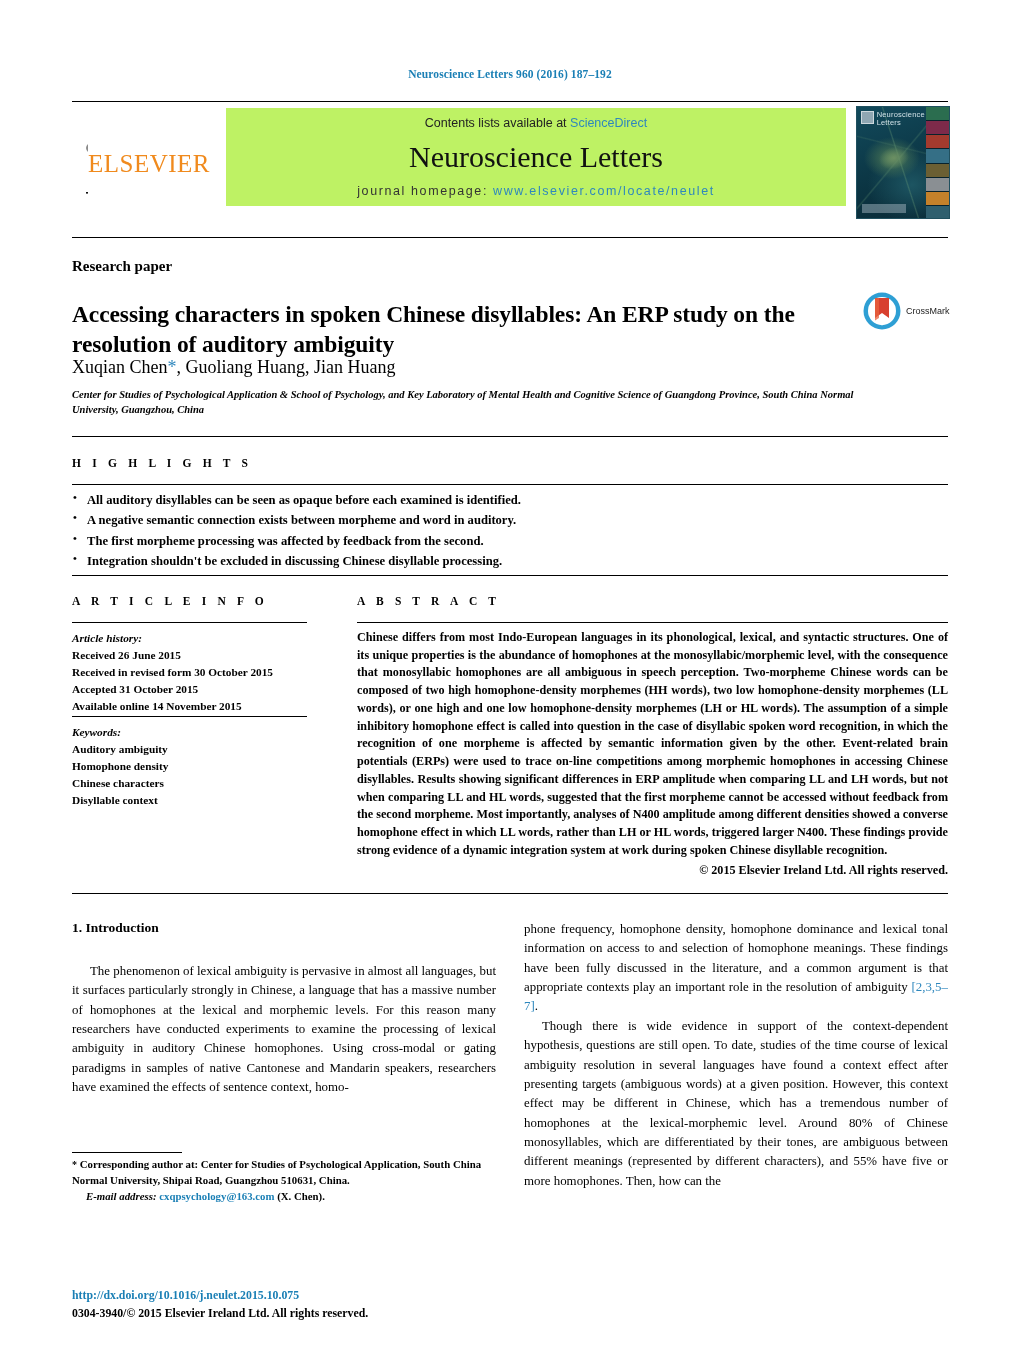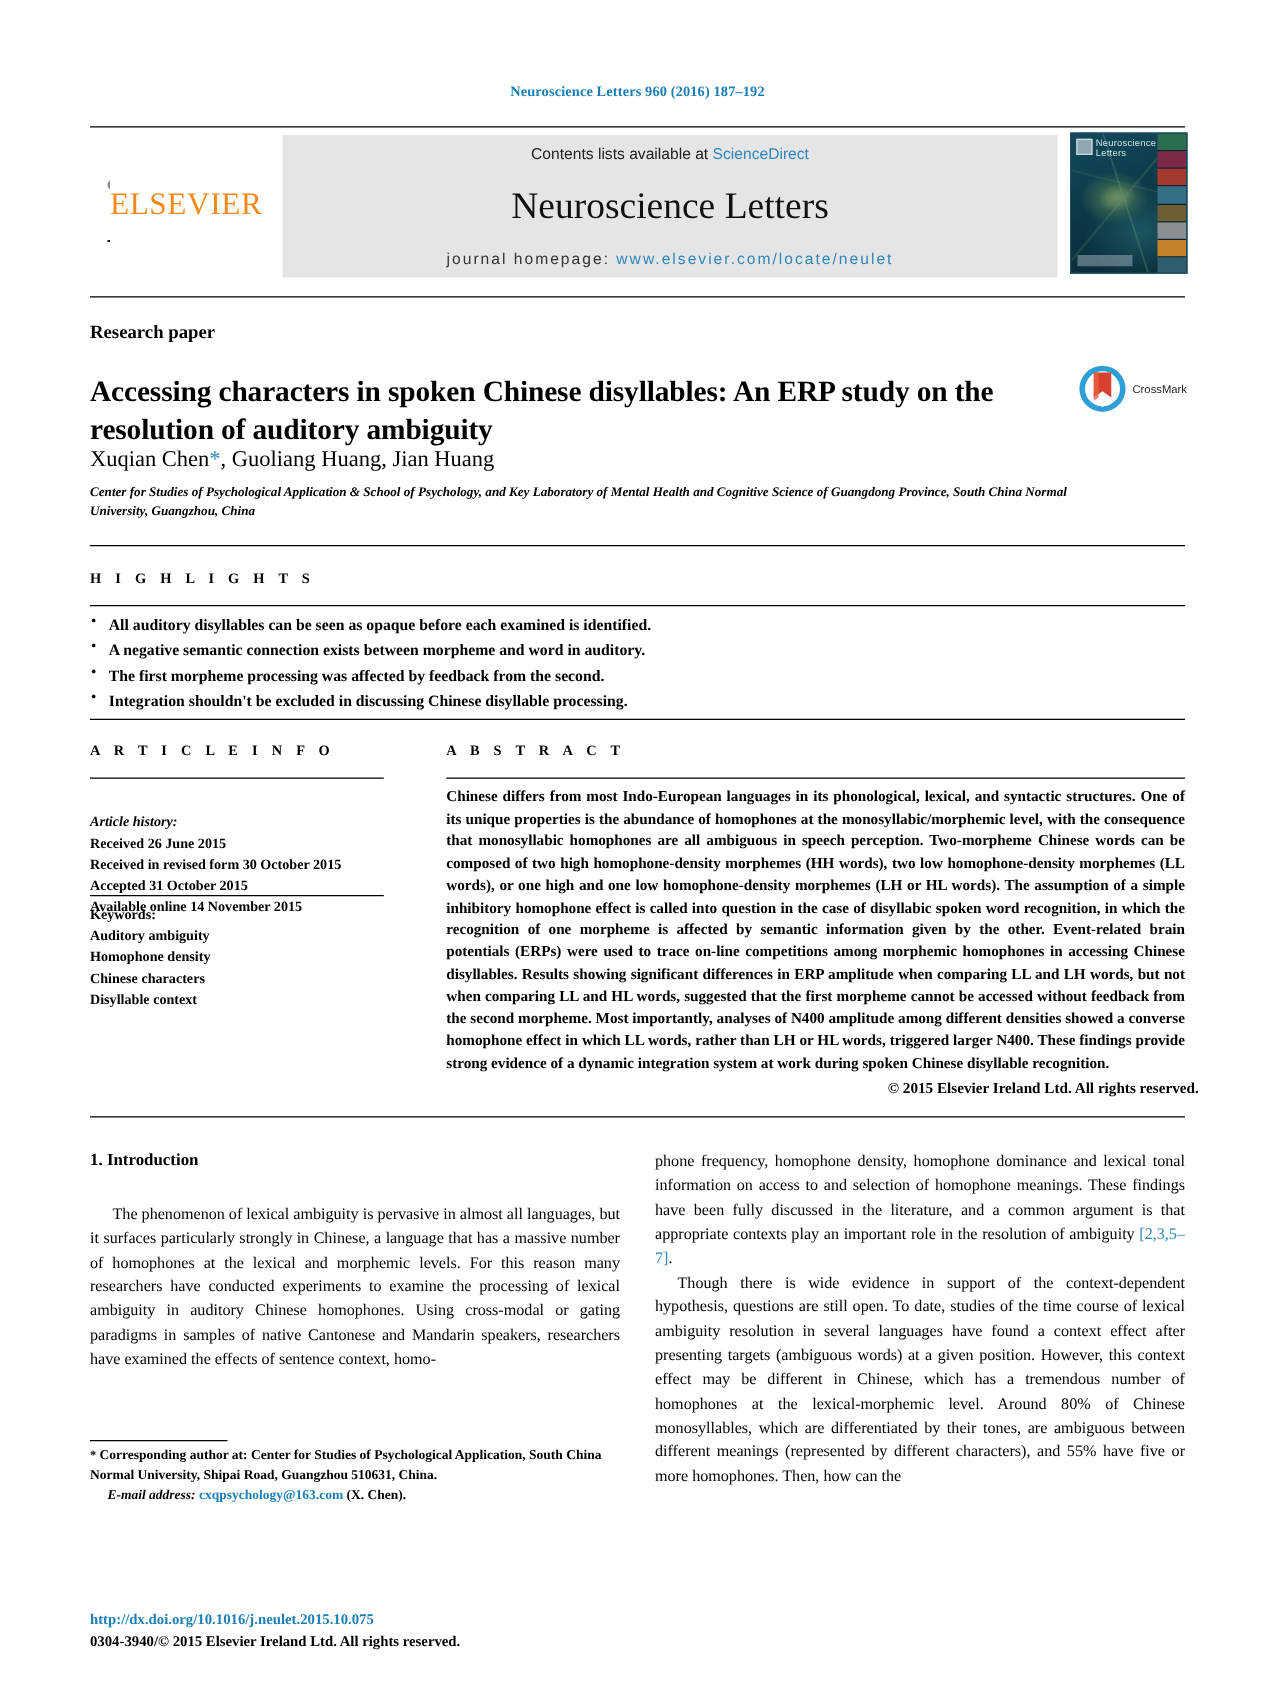--- a/index.html
+++ b/index.html
@@ -67,22 +67,22 @@
     font-size: 25px;
     letter-spacing: 0.5px;
     color: #f08a1d;
     line-height: 1;
     margin-top: 1px;
   }
   .journal-band {
     position: absolute;
     left: 154px; top: 2px;
     width: 620px;
-    height: 114px;
-    background: #e5e5e5;
+    height: 98px;
+    background: #bef264;
     display: flex;
     flex-direction: column;
     align-items: center;
     justify-content: space-between;
     padding: 8px 0 8px 0;
     box-sizing: border-box;
     text-align: center;
   }
   .contents-line {
     font-family: "Liberation Sans", sans-serif;
@@ -284,36 +284,36 @@
     border-top: 1.3px solid #000;
   }
   .history {
     position: absolute;
     left: 72px; top: 630px;
     width: 270px;
     font-size: 11.3px;
     font-weight: bold;
     line-height: 1.5;
   }
-  .history .lbl { font-style: italic; margin-top: 20px; }
+  .history .lbl { font-style: italic; }
   .hist-rule {
     position: absolute;
     left: 72px; top: 716px;
     width: 235px;
     border-top: 1px solid #000;
   }
   .keywords {
     position: absolute;
     left: 72px; top: 724px;
     width: 270px;
     font-size: 11.3px;
     font-weight: bold;
     line-height: 1.5;
   }
-  .keywords .lbl { }
+  .keywords .lbl { font-style: italic; }
 
   .abs-head {
     position: absolute;
     left: 357px; top: 595px;
     font-size: 11.5px;
     font-weight: bold;
     letter-spacing: 4.2px;
   }
   .abs-rule {
     position: absolute;
@@ -325,21 +325,21 @@
     position: absolute;
     left: 357px; top: 629px;
     width: 591px;
     font-size: 12.15px;
     font-weight: bold;
     line-height: 1.46;
     text-align: justify;
   }
   .copyright {
     position: absolute;
-    left: 368px; top: 863px;
+    left: 357px; top: 863px;
     width: 591px;
     text-align: right;
     font-size: 12.15px;
     font-weight: bold;
   }
   .rule-after-abs {
     position: absolute;
     left: 72px; top: 893px;
     width: 876px;
     border-top: 1px solid #000;

